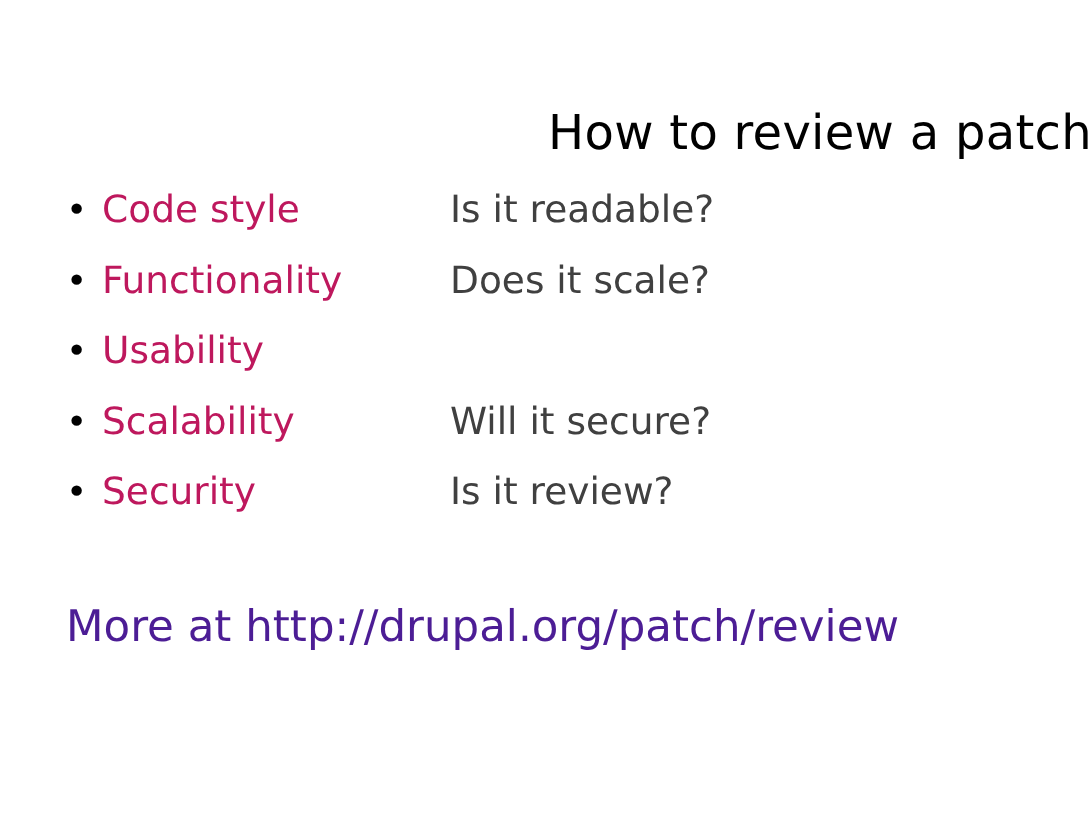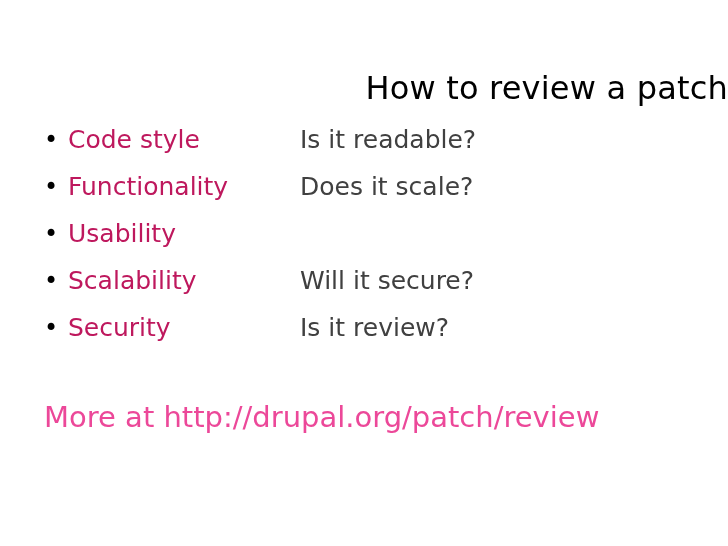--- a/index.html
+++ b/index.html
@@ -64,21 +64,21 @@
     line-height: 34px;
     color: #404040;
     white-space: nowrap;
   }
   .footer-line {
     position: absolute;
     left: 44px;
     top: 398px;
     font-size: 29px;
     line-height: 38px;
-    color: #ec4899;
+    color: #4c1d95;
     white-space: nowrap;
   }
 </style>
 </head>
 <body>
 
 <div class="slide">
 
   <h1 class="slide-title">How to review a patch</h1>
 

